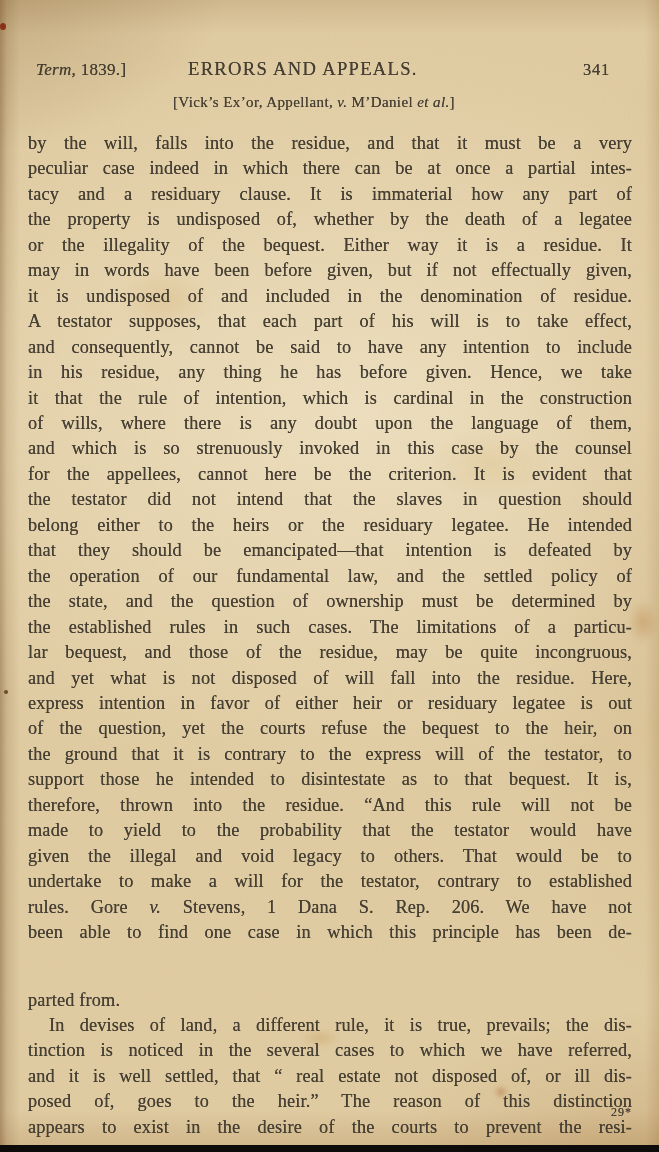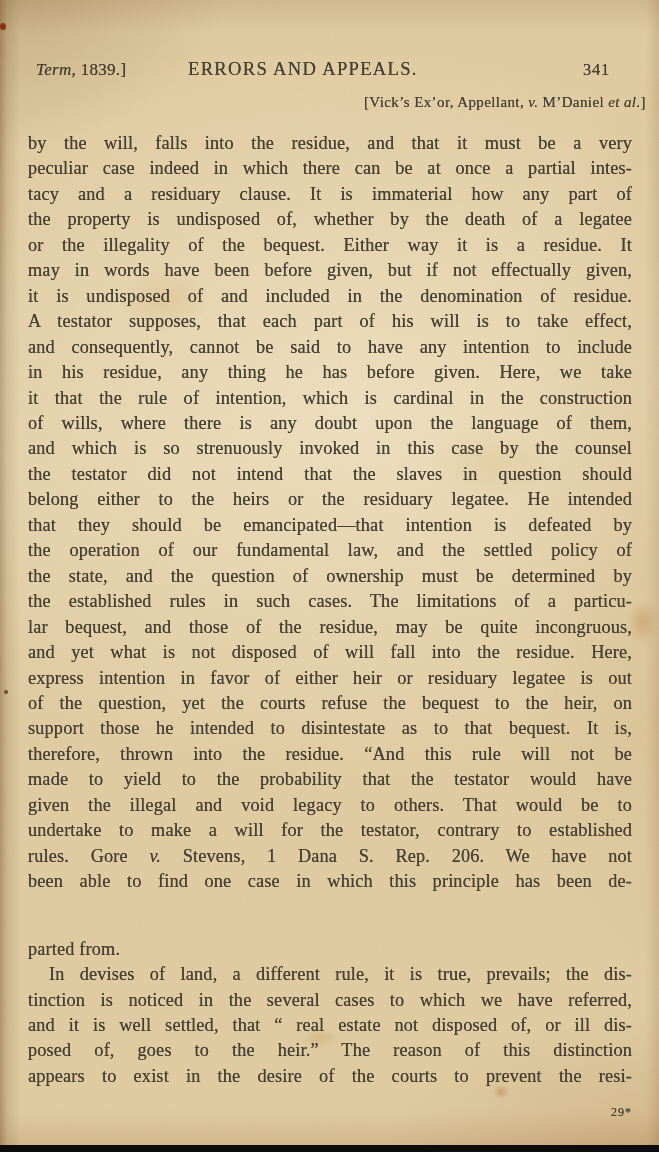--- a/index.html
+++ b/index.html
@@ -21,21 +21,21 @@
   .grain { position:absolute; left:0; top:0; pointer-events:none; opacity:.35; mix-blend-mode:multiply; }
   .stain { position:absolute; border-radius:50%; pointer-events:none; filter:blur(2px); }
   .speck { position:absolute; border-radius:50%; pointer-events:none; }
 
   .header-row { position:absolute; top:58px; left:0; width:547px; height:26px;
     text-shadow:0 0 0.6px rgba(66,58,44,0.85); }
   .running-left  { position:absolute; left:36px;  top:2px; font-size:17px; letter-spacing:0.3px; }
   .running-title { position:absolute; left:188px; top:0;  font-size:18.6px; letter-spacing:1.3px; }
   .page-number   { position:absolute; left:583px; top:2px; font-size:16.5px; letter-spacing:0.8px;text-align:right; }
 
-  .caption { position:absolute; top:94px; left:42px; width:604px; text-align:right;
+  .caption { position:absolute; top:94px; left:12px; width:604px; text-align:center;
     font-size:15px; letter-spacing:0.4px; text-shadow:0 0 0.5px rgba(66,58,44,0.8); }
 
   .body-text { position:absolute; top:131px; left:28px; width:604px;
     font-size:18.3px; line-height:25.45px; letter-spacing:0.15px;
     text-shadow:0 0 0.55px rgba(66,58,44,0.85); }
   .line { text-align:justify; text-align-last:justify; }
   .line.short  { text-align-last:left;margin-top:42px; }
   .line.indent { text-indent:21px; }
 
   .signature { position:absolute; top:1105px; left:28px; width:604px; text-align:right;
@@ -76,34 +76,36 @@
   <div class="body-text">
       <div class="line"><span>by the will, falls into the residue, and that it must be a very</span></div>
       <div class="line"><span>peculiar case indeed in which there can be at once a partial intes-</span></div>
       <div class="line"><span>tacy and a residuary clause. It is immaterial how any part of</span></div>
       <div class="line"><span>the property is undisposed of, whether by the death of a legatee</span></div>
       <div class="line"><span>or the illegality of the bequest. Either way it is a residue. It</span></div>
       <div class="line"><span>may in words have been before given, but if not effectually given,</span></div>
       <div class="line"><span>it is undisposed of and included in the denomination of residue.</span></div>
       <div class="line"><span>A testator supposes, that each part of his will is to take effect,</span></div>
       <div class="line"><span>and consequently, cannot be said to have any intention to include</span></div>
-      <div class="line"><span>in his residue, any thing he has before given. Here, we take</span></div>
+      <div class="line"><span>in his residue, any thing he has before given. Hence, we take</span></div>
       <div class="line"><span>it that the rule of intention, which is cardinal in the construction</span></div>
       <div class="line"><span>of wills, where there is any doubt upon the language of them,</span></div>
       <div class="line"><span>and which is so strenuously invoked in this case by the counsel</span></div>
+      <div class="line"><span>for the appellees, cannot here be the criterion. It is evident that</span></div>
       <div class="line"><span>the testator did not intend that the slaves in question should</span></div>
       <div class="line"><span>belong either to the heirs or the residuary legatee. He intended</span></div>
       <div class="line"><span>that they should be emancipated—that intention is defeated by</span></div>
       <div class="line"><span>the operation of our fundamental law, and the settled policy of</span></div>
       <div class="line"><span>the state, and the question of ownership must be determined by</span></div>
       <div class="line"><span>the established rules in such cases. The limitations of a particu-</span></div>
       <div class="line"><span>lar bequest, and those of the residue, may be quite incongruous,</span></div>
       <div class="line"><span>and yet what is not disposed of will fall into the residue. Here,</span></div>
       <div class="line"><span>express intention in favor of either heir or residuary legatee is out</span></div>
       <div class="line"><span>of the question, yet the courts refuse the bequest to the heir, on</span></div>
+      <div class="line"><span>the ground that it is contrary to the express will of the testator, to</span></div>
       <div class="line"><span>support those he intended to disintestate as to that bequest. It is,</span></div>
       <div class="line"><span>therefore, thrown into the residue. “And this rule will not be</span></div>
       <div class="line"><span>made to yield to the probability that the testator would have</span></div>
       <div class="line"><span>given the illegal and void legacy to others. That would be to</span></div>
       <div class="line"><span>undertake to make a will for the testator, contrary to established</span></div>
       <div class="line"><span>rules. Gore </span><span class="it">v.</span><span> Stevens, 1 Dana S. Rep. 206. We have not</span></div>
       <div class="line"><span>been able to find one case in which this principle has been de-</span></div>
       <div class="line short"><span>parted from.</span></div>
       <div class="line indent"><span>In devises of land, a different rule, it is true, prevails; the dis-</span></div>
       <div class="line"><span>tinction is noticed in the several cases to which we have referred,</span></div>

